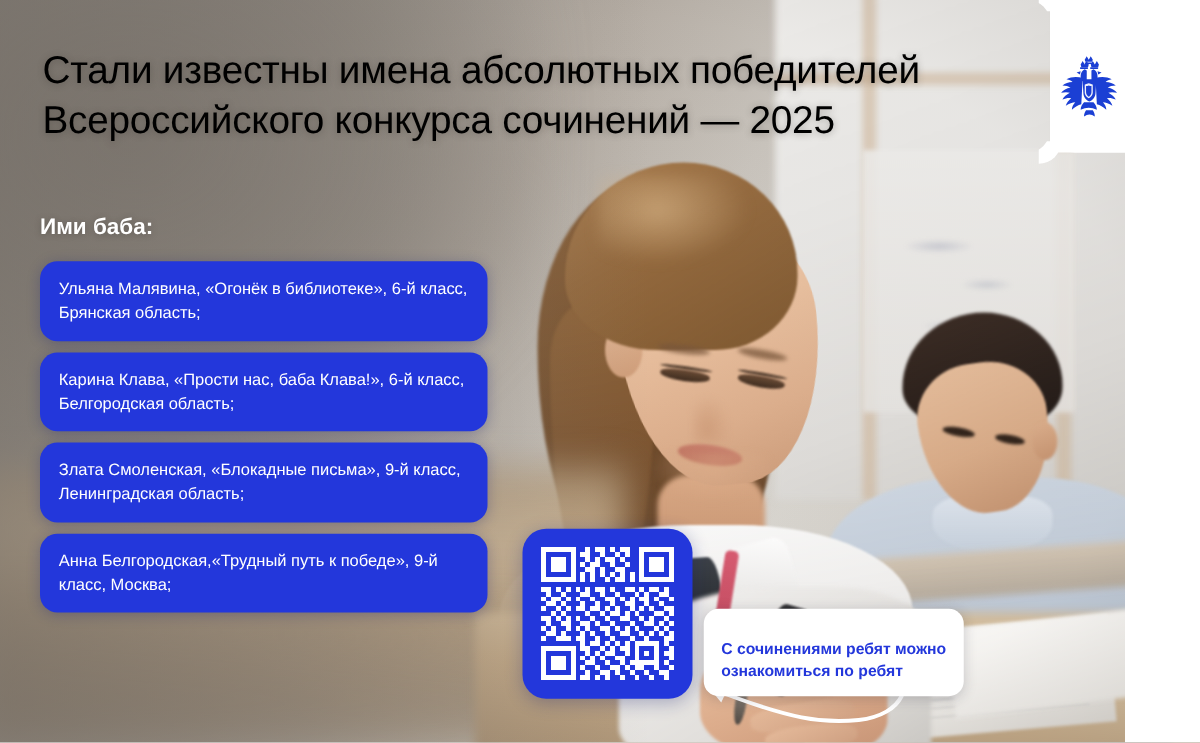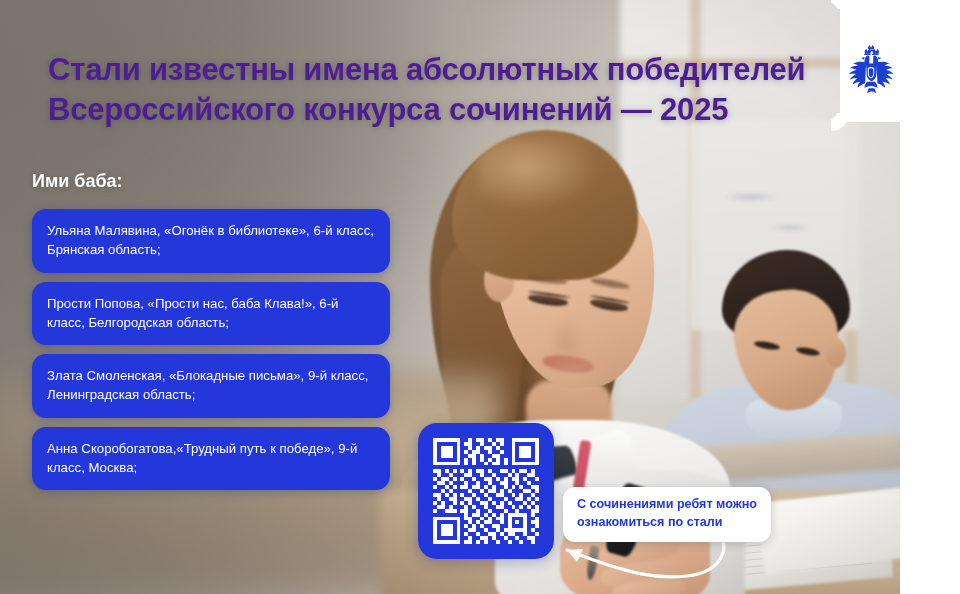--- a/index.html
+++ b/index.html
@@ -464,25 +464,25 @@
     width: 54px;
     height: 54px;
   }
 
   
   .headline {
     position: absolute;
     left: 32px;
     top: 34px;
     width: 830px;
-    margin: 16px;
-    color: #4c1d95;
+    margin: 2px;
+    color: #000000;
     font-size: 31px;
     line-height: 1.30;
-    font-weight: 700;
+    font-weight: 400;
     letter-spacing: -0.2px;
     text-shadow: 0 1px 6px rgba(60,55,50,0.38);
   }
 
   .subhead {
     position: absolute;
     left: 32px;
     top: 171px;
     margin: 0;
     color: #ffffff;
@@ -526,21 +526,21 @@
     justify-content: center;
   }
   .qr-svg { display: block; }
 
   .callout {
     position: absolute;
     left: 563px;
     top: 487px;
     background: #ffffff;
     border-radius: 12px;
-    padding: 9px 14px 10px 14px;
+    padding: 24px 14px 10px 14px;
     color: #2337db;
     font-size: 12.6px;
     line-height: 1.42;
     font-weight: 700;
     box-shadow: 0 2px 10px rgba(40,40,60,0.22);
     white-space: nowrap;
   }
 
   .arrow-svg {
     position: absolute;
@@ -670,27 +670,27 @@
 
   <h1 class="headline">Стали известны имена абсолютных победителей Всероссийского конкурса сочинений — 2025</h1>
 
   <div class="subhead">Ими баба:</div>
 
   <div class="winners">
     <div class="chip">
       <b>Ульяна Малявина</b><span>, «Огонёк в библиотеке», 6-й класс, Брянская область;</span>
     </div>
     <div class="chip">
-      <b>Прости Попова</b><span>, «Прости нас, баба Клава!», 6-й класс, Белгородская область;</span>
+      <b>Карина Клава</b><span>, «Прости нас, баба Клава!», 6-й класс, Белгородская область;</span>
     </div>
     <div class="chip">
       <b>Злата Смоленская</b><span>, «Блокадные письма», 9-й класс, Ленинградская область;</span>
     </div>
     <div class="chip">
-      <b>Анна Скоробогатова</b><span>,«Трудный путь к победе», 9-й класс, Москва;</span>
+      <b>Анна Белгородская</b><span>,«Трудный путь к победе», 9-й класс, Москва;</span>
     </div>
   </div>
 
   <div class="qr-card">
     <svg class="qr-svg" width="114" height="114" viewBox="0 0 29 29" shape-rendering="crispEdges" aria-hidden="true">
       <g fill="#ffffff">
 
         <path d="M1 1h7v1h-7z M1 2h1v5h-1z M7 2h1v5h-1z M1 7h7v1h-7z M3 3h3v3h-3z"></path>
 
         <path d="M21 1h7v1h-7z M21 2h1v5h-1z M27 2h1v5h-1z M21 7h7v1h-7z M23 3h3v3h-3z"></path>
@@ -906,16 +906,16 @@
     </svg>
   </div>
 
   <svg class="arrow-svg" viewBox="0 0 200 66" aria-hidden="true">
     <path d="M178 2 C196 22 186 48 150 52 C122 55 96 52 30 26" fill="none" stroke="#ffffff" stroke-width="3.2" stroke-linecap="round"></path>
     <path d="M30 26 L46 25 L40 38 Z" fill="#ffffff"></path>
   </svg>
 
   <div class="callout">
     <div>С сочинениями ребят можно</div>
-    <div>ознакомиться по стали</div>
+    <div>ознакомиться по ребят</div>
   </div>
 
 </div>
 
 </body></html>

